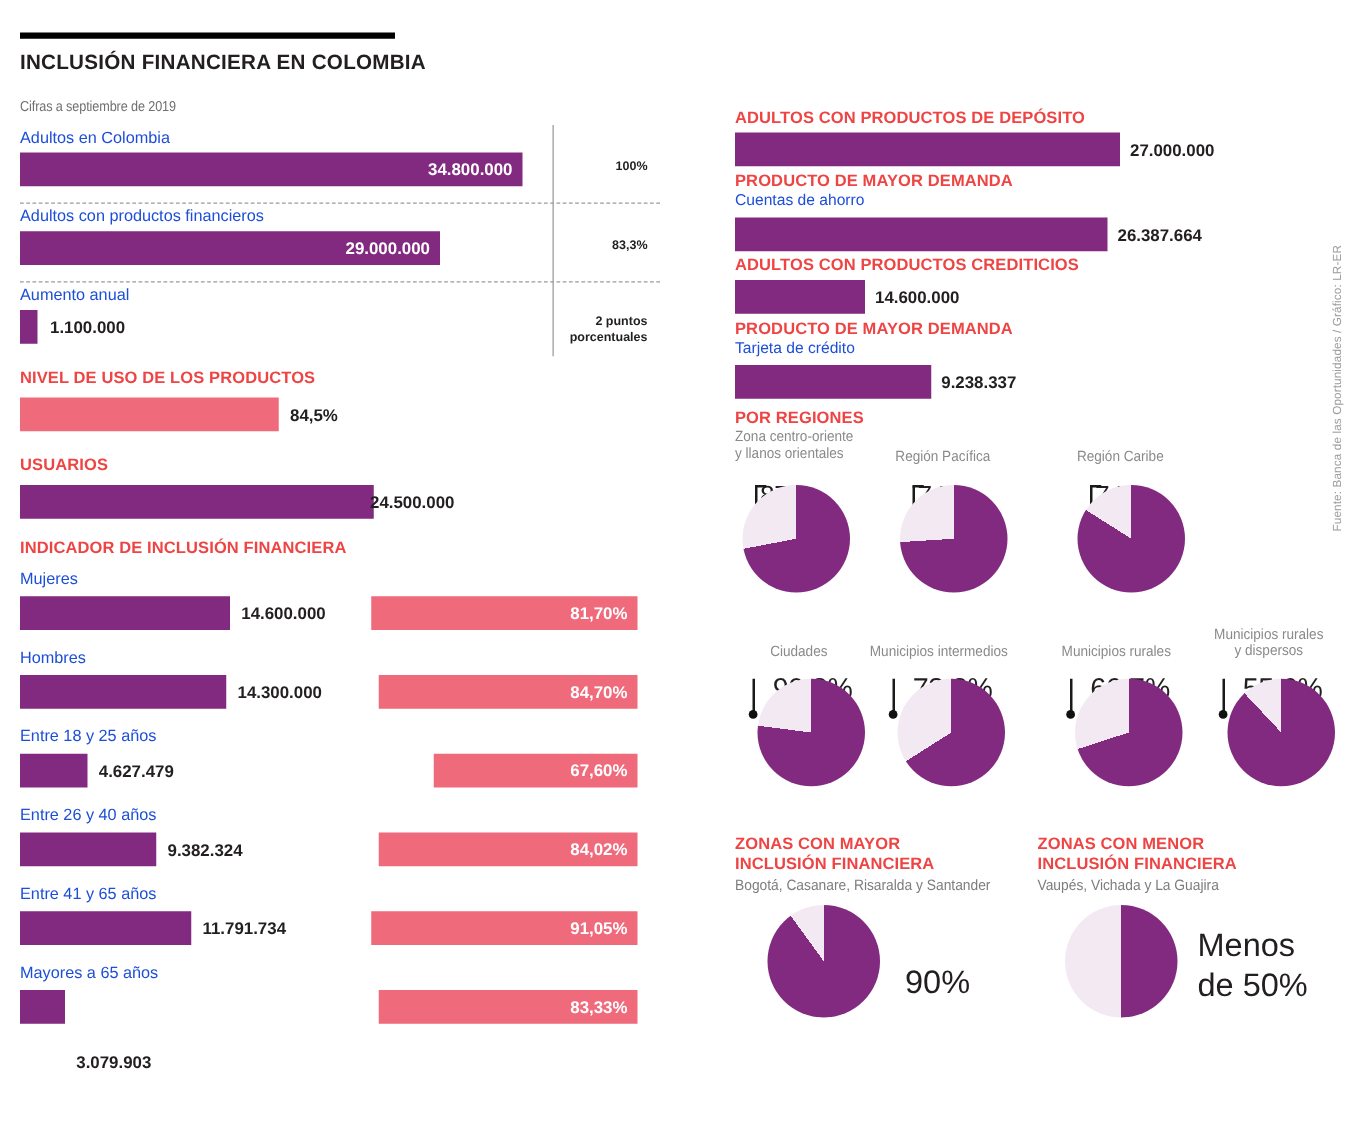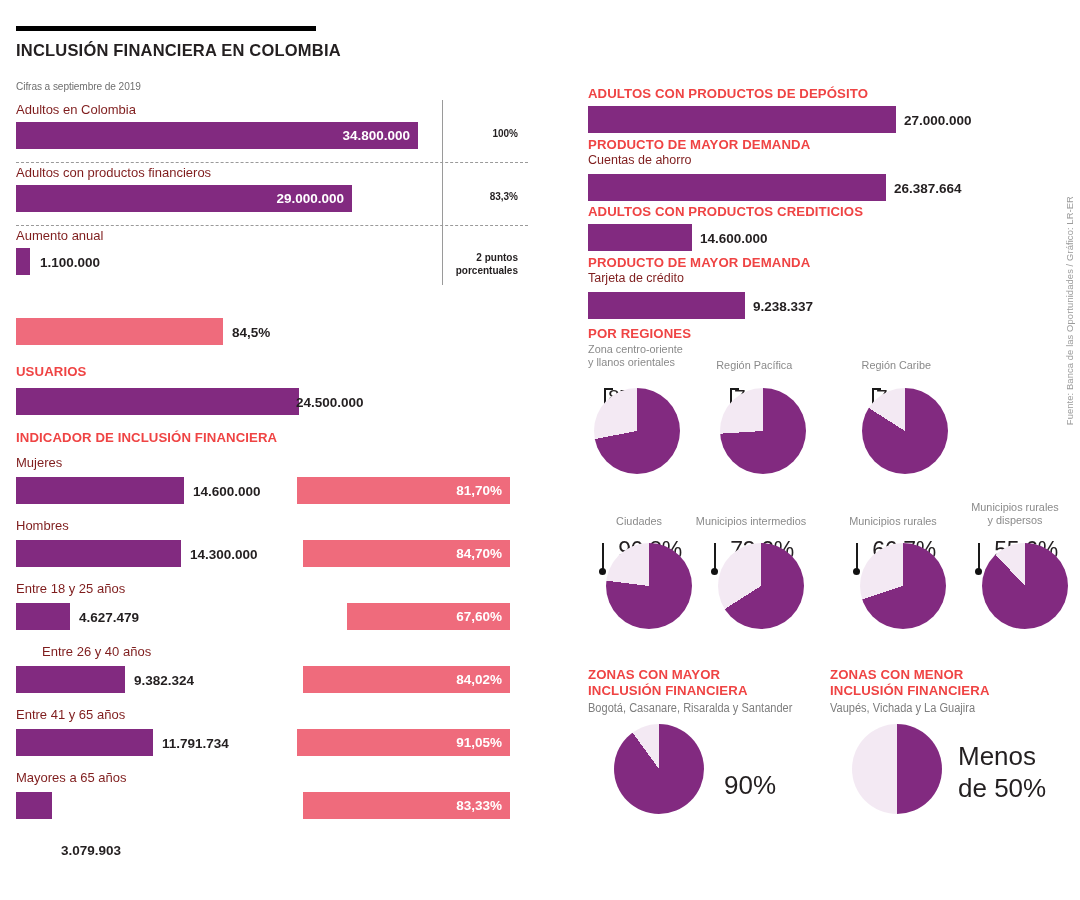--- a/index.html
+++ b/index.html
@@ -12,21 +12,21 @@
 
   
   .colL{position:absolute;left:16px;top:0;width:512px;}
   .colR{position:absolute;left:588px;top:0;width:450px;}
 
   .rule{width:300px;height:5px;background:#000;margin:26px 0 10px 0;}
   .h1{font-size:16.5px;font-weight:bold;letter-spacing:.2px;color:#231f20;margin:0 0 20px 0;}
   .sub{font-size:11.5px;color:#6f6f6f;font-family:"Liberation Sans",sans-serif;
        transform:scaleX(.88);transform-origin:left center;margin:0 0 8px 0;letter-spacing:-.1px;}
   .sec{font-size:13.2px;font-weight:bold;color:#ef4444;letter-spacing:.1px;margin:0;}
-  .lbl{font-size:13px;color:#7f1d1d;font-weight:normal;margin:0;}
+  .lbl{font-size:13px;color:#1d4ed8;font-weight:normal;margin:0;}
   .lbl2{font-size:12.6px;color:#8a8a8a;font-weight:normal;margin:0;
         transform:scaleX(.92);transform-origin:left center;}
 
   
   .barrow{position:relative;}
   .bar{height:27px;background:#822a80;display:flex;align-items:center;justify-content:flex-end;}
   .bar.pink{background:#ef6b7c;}
   .bar .invalue{color:#fff;font-size:13.5px;font-weight:bold;padding-right:8px;white-space:nowrap;}
   .outvalue{position:absolute;font-size:13.5px;font-weight:bold;color:#231f20;
             top:50%;transform:translateY(-50%);white-space:nowrap;}
@@ -82,20 +82,21 @@
           <div class="barrow" style="position:relative;height:62px;">
             <div class="lbl" style="position:absolute;top:2px;left:0;">Aumento anual</div>
             <div class="bar" style="position:absolute;top:22px;left:0;width:14px;"></div>
             <div class="outvalue" style="left:24px;top:36px;">1.100.000</div>
             <div class="pct" style="top:26px;right:10px;line-height:1.25;">2 puntos<br>porcentuales</div>
           </div>
         </div>
       </div>
     <div id="left-rest">
         <div style="position:relative;height:62px;margin-top:6px;">
+          <div class="sec">NIVEL DE USO DE LOS PRODUCTOS</div>
           <div class="bar pink" style="position:absolute;top:24px;left:0;width:207px;"></div>
           <div class="outvalue" style="left:216px;top:38px;">84,5%</div>
         </div>
         <div style="position:relative;height:62px;margin-top:8px;">
           <div class="sec">USUARIOS</div>
           <div class="bar" style="position:absolute;top:24px;left:0;width:283px;"></div>
           <div class="outvalue" style="left:280px;top:38px;">24.500.000</div>
         </div>
         <div class="sec" style="margin-top:4px;">INDICADOR DE INCLUSIÓN FINANCIERA</div>
         <div style="position:relative;margin-top:10px;">
@@ -117,21 +118,21 @@
           </div>
           <div class="barrow" style="position:relative;height:63px;">
             <div class="lbl" style="position:absolute;top:0;left:0;">Entre 18 y 25 años</div>
             <div class="bar" style="position:absolute;top:22px;left:0;width:54px;"></div>
             <div class="outvalue" style="left:63px;top:36px;">4.627.479</div>
             <div class="bar pink" style="position:absolute;top:22px;left:331px;width:163px;">
               <span class="invalue">67,60%</span>
             </div>
           </div>
           <div class="barrow" style="position:relative;height:63px;">
-            <div class="lbl" style="position:absolute;top:0;left:0;margin-left:26px;">Entre 26 y 40 años</div>
+            <div class="lbl" style="position:absolute;top:0;left:0;">Entre 26 y 40 años</div>
             <div class="bar" style="position:absolute;top:22px;left:0;width:109px;"></div>
             <div class="outvalue" style="left:118px;top:36px;">9.382.324</div>
             <div class="bar pink" style="position:absolute;top:22px;left:287px;width:207px;">
               <span class="invalue">84,02%</span>
             </div>
           </div>
           <div class="barrow" style="position:relative;height:63px;">
             <div class="lbl" style="position:absolute;top:0;left:0;">Entre 41 y 65 años</div>
             <div class="bar" style="position:absolute;top:22px;left:0;width:137px;"></div>
             <div class="outvalue" style="left:146px;top:36px;">11.791.734</div>

